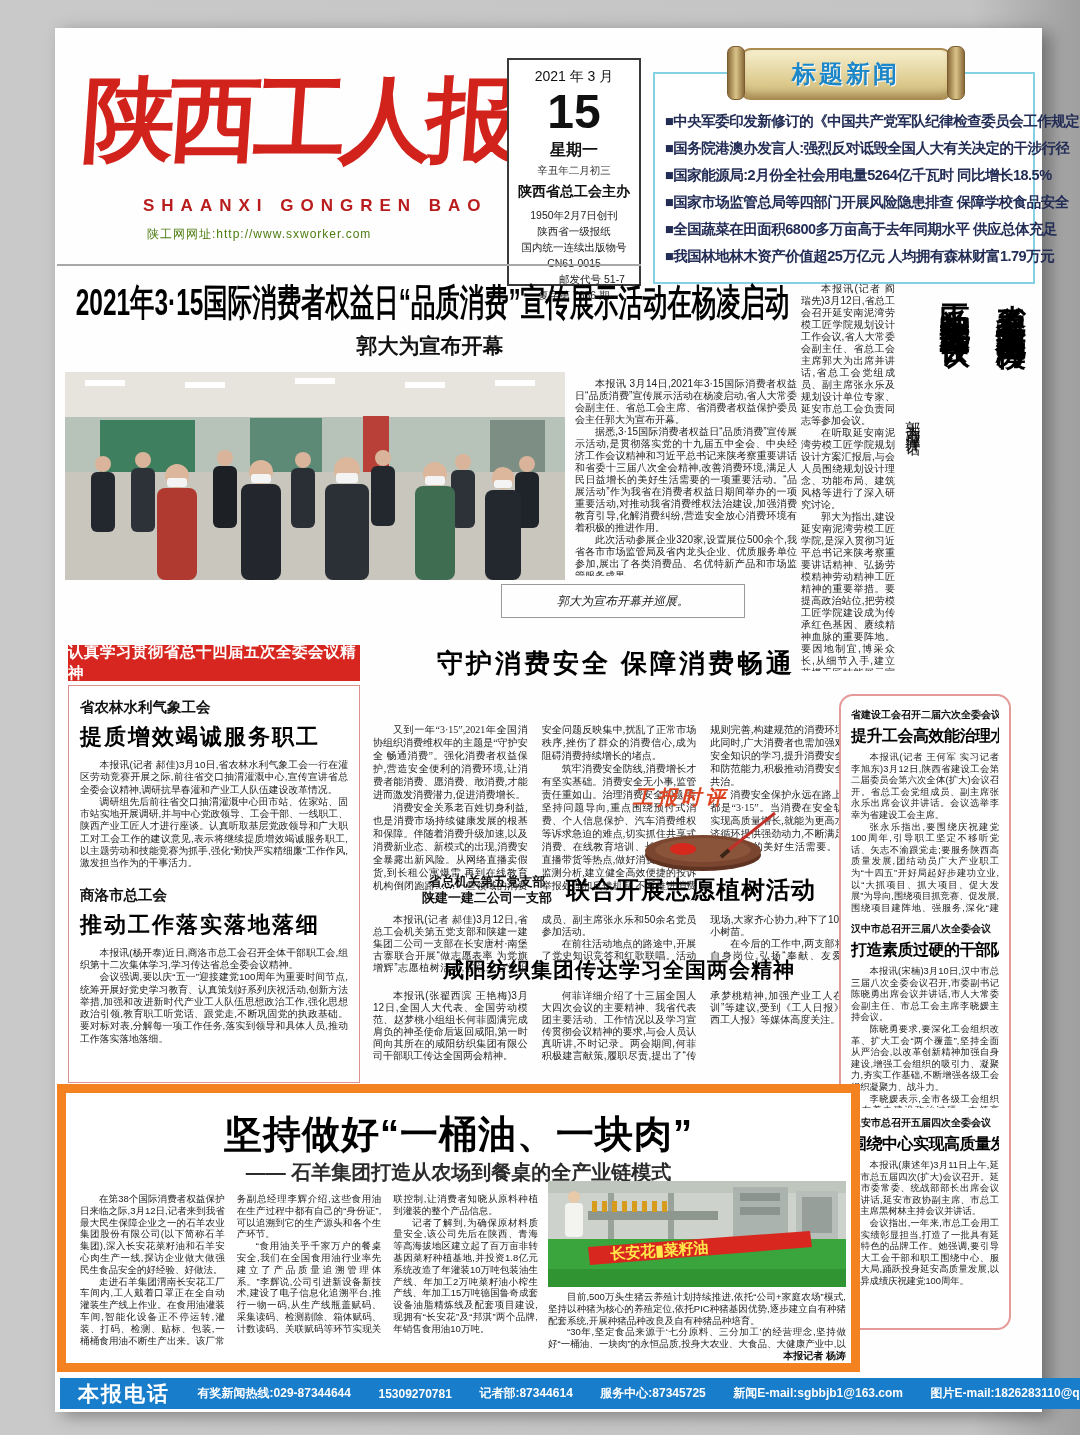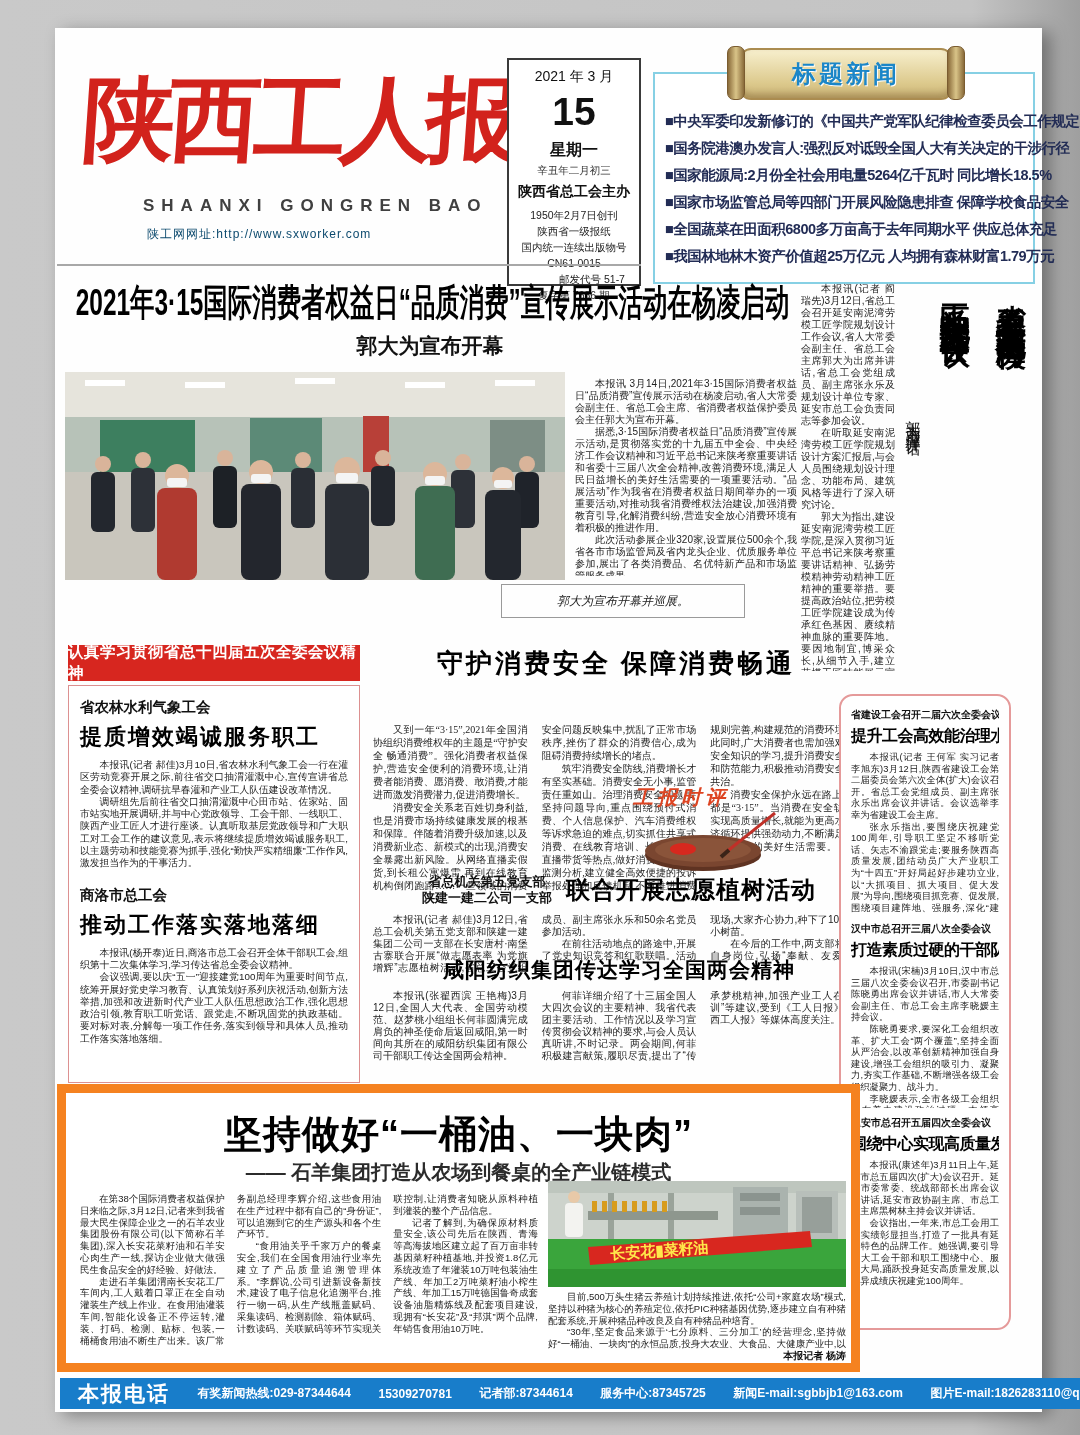--- a/index.html
+++ b/index.html
@@ -14,29 +14,29 @@
     background:#fefefe;box-shadow:8px 4px 16px rgba(0,0,0,.35);
   }
   .abs{position:absolute;}
   
   .masthead-title{
     left:28px;top:22px;width:450px;height:140px;
     font-size:92px;font-weight:900;color:#d2221c;
     letter-spacing:-6px;line-height:140px;white-space:nowrap;
     transform:skewX(-4deg);font-family:"Liberation Serif",serif;
   }
-  .masthead-latin{left:88px;top:168px;font-size:17px;font-weight:700;color:#404040;letter-spacing:7px;}
-  .masthead-site{left:92px;top:198px;font-size:12px;color:#0c4a6e;letter-spacing:1px;}
+  .masthead-latin{left:88px;top:168px;font-size:17px;font-weight:700;color:#b91c1c;letter-spacing:7px;}
+  .masthead-site{left:92px;top:198px;font-size:12px;color:#4d7c0f;letter-spacing:1px;}
   
   .date-box{
     left:452px;top:30px;width:130px;height:224px;border:2px solid #3a3a3a;
     text-align:center;color:#111;background:#fff;
   }
   .date-month{font-size:14px;margin-top:8px;}
-  .date-day{font-size:39px;font-weight:700;line-height:52px;}
+  .date-day{font-size:48px;font-weight:700;line-height:52px;}
   .date-week{font-size:16px;font-weight:700;margin-top:2px;}
   .date-lunar{font-size:10.5px;margin-top:3px;color:#333;}
   .date-org{font-size:14px;font-weight:700;margin-top:5px;}
   .date-small{font-size:10.5px;line-height:16px;margin-top:4px;color:#222;}
   
   .hl-box{
     left:598px;top:44px;width:378px;height:208px;border:2px solid #86d0e4;
     background:#fff;
   }
   .hl-scroll{

